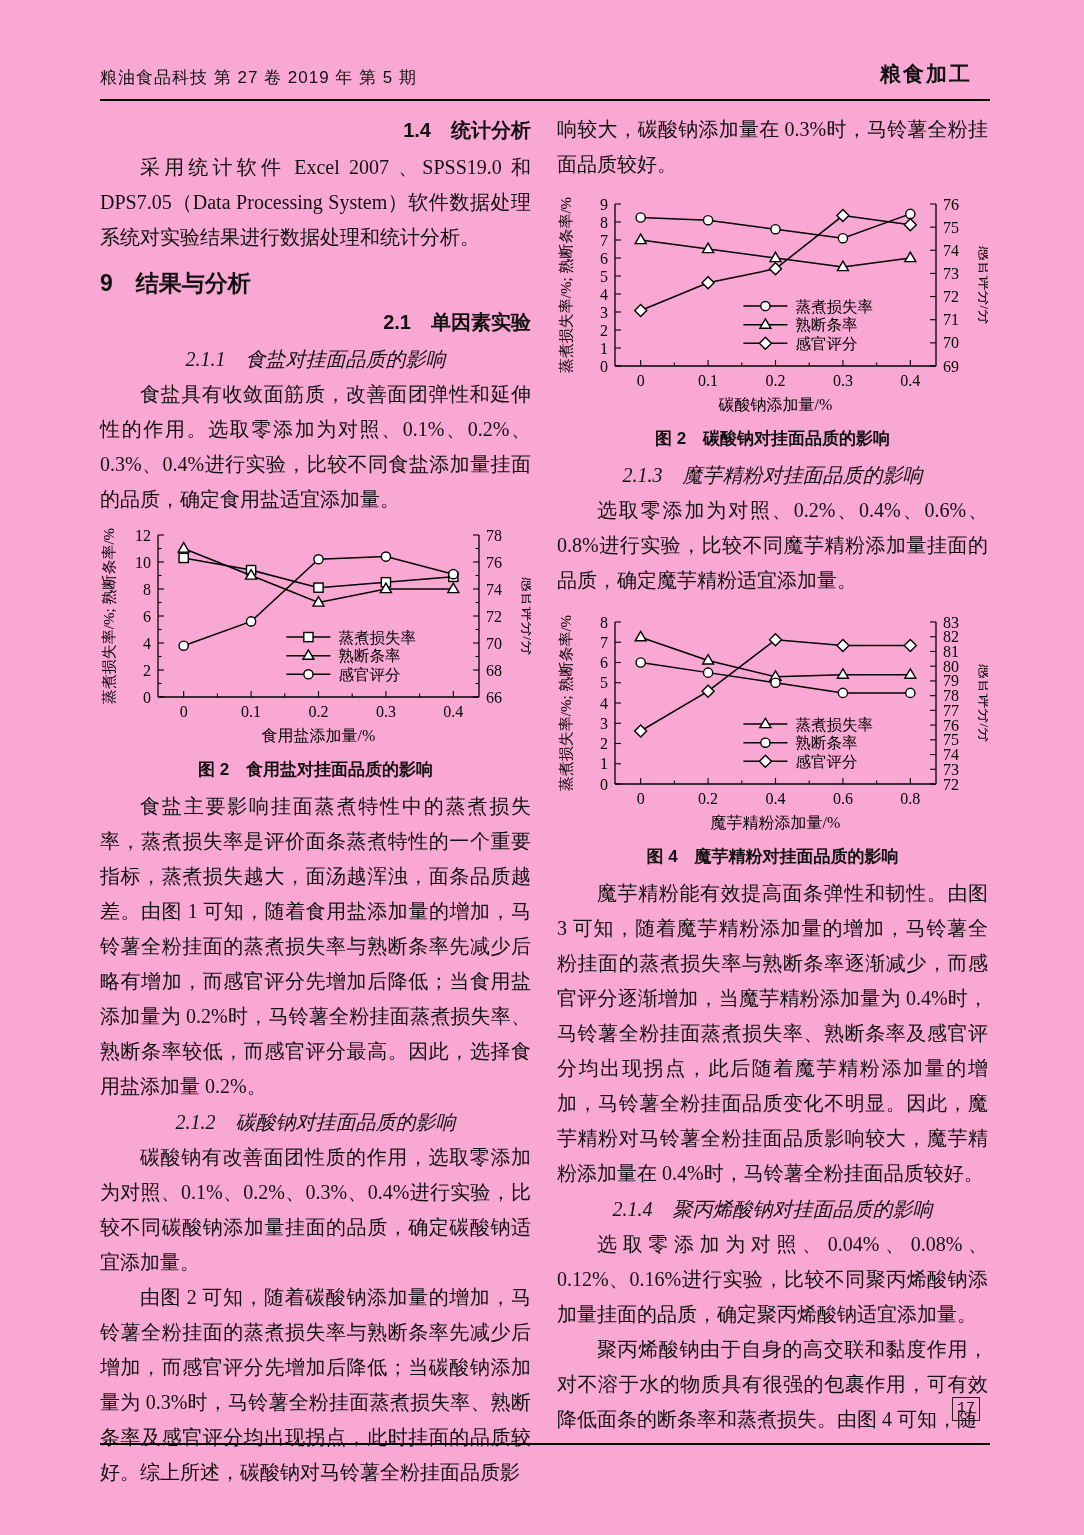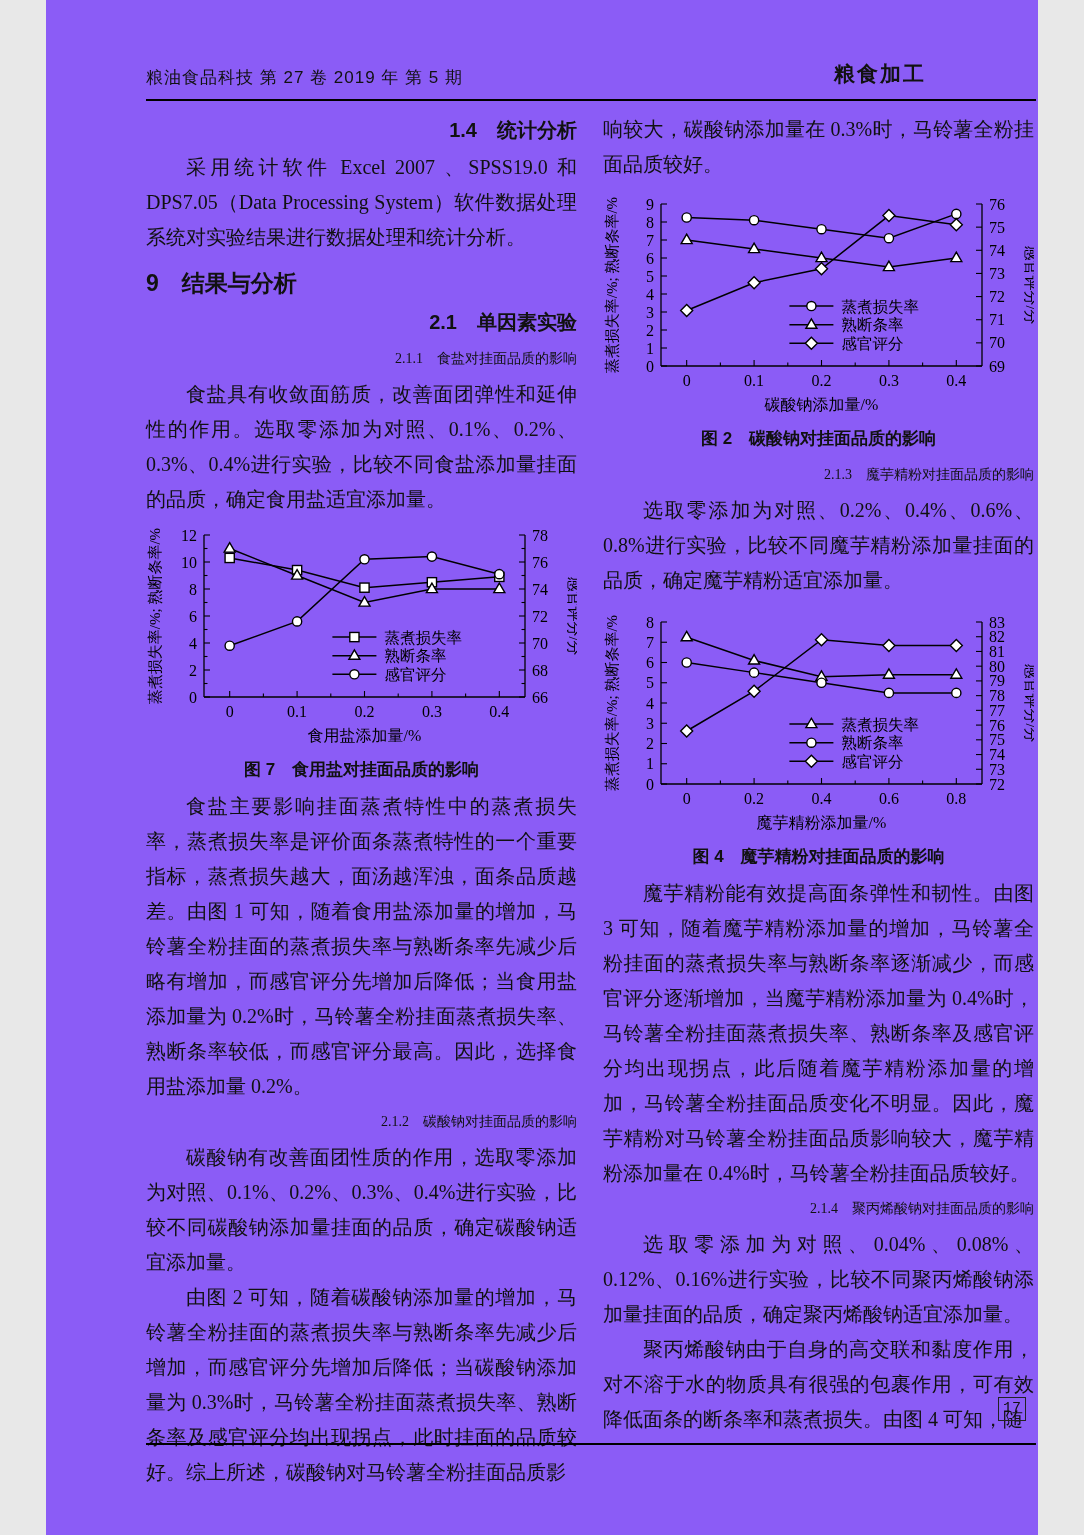--- a/index.html
+++ b/index.html
@@ -1,38 +1,38 @@
 <!DOCTYPE html>
 <html lang="zh"><head>
 <meta charset="utf-8">
 <style>
   html,body{margin:0;padding:0;background:#e8e8e8;}
   .page{
-    position:relative; width:992px; height:1535px; background:#8b5cf6;
+    position:relative; width:1084px; height:1535px; background:#f9a8d4;
     font-family:"Liberation Serif","DejaVu Serif",serif; color:#111;
     overflow:hidden; margin:0 auto;
   }
   
   .hdr-left{position:absolute; left:100px; top:66px; font-family:"Liberation Sans","DejaVu Sans",sans-serif;
     font-size:17px; letter-spacing:1px;}
   .hdr-right{position:absolute; right:112px; top:60px; font-family:"Liberation Sans","DejaVu Sans",sans-serif;
     font-size:21px; font-weight:bold; letter-spacing:2px;}
   .hdr-rule{position:absolute; left:100px; top:99px; width:890px; height:2.2px; background:#000;}
   
   .col{position:absolute; top:112px; width:431px; font-size:20px; line-height:35px; text-align:justify;}
   .col-left{left:100px;}
   .col-right{left:557px;}
   p{margin:0; text-indent:2em;}
   p.no-indent{text-indent:0;}
   b{font-weight:normal;}
   h2.sec{font-family:"Liberation Sans","DejaVu Sans",sans-serif; font-size:23px; font-weight:bold;
     margin:12px 0 8px; line-height:32px; text-align:left;}
   h3.sec{font-family:"Liberation Sans","DejaVu Sans",sans-serif; font-size:20px; font-weight:bold;
     margin:3px 0 4px; line-height:31px; text-align:right;}
-  h4.sec{font-size:14px; font-weight:normal; margin:1px 0 1px; line-height:34px; text-align:right;}
+  h4.sec{font-size:20px; font-weight:normal; margin:1px 0 1px; line-height:34px; text-align:center;font-style:italic;}
   
   figure{margin:6px 0 6px; padding:0; text-align:center;}
   figure svg{display:block; margin:0 auto;}
   figcaption{font-family:"Liberation Sans","DejaVu Sans",sans-serif; font-size:17px; font-weight:bold;
     line-height:26px; margin-top:2px; text-align:center; text-indent:0;}
   
   .chart text{font-family:"Liberation Serif","DejaVu Serif",serif; fill:#000;}
   
   .ftr-rule{position:absolute; left:100px; top:1443px; width:890px; height:1.6px; background:#000;}
   .page-num{position:absolute; left:952px; top:1397px; border:1.5px solid #222; padding:0 4px;
@@ -138,21 +138,21 @@
           <line x1="186.4" y1="114.06" x2="230.4" y2="114.06" stroke="#000" stroke-width="1.5"></line>
           <rect x="203.8" y="109.46000000000001" width="9.2" height="9.2" fill="#fff" stroke="#000" stroke-width="1.4"></rect>
           <text x="238.4" y="119.56" text-anchor="start" font-size="15.5">蒸煮损失率</text>
           <line x1="186.4" y1="132.69" x2="230.4" y2="132.69" stroke="#000" stroke-width="1.5"></line>
           <polygon points="208.4,126.89 202.9,136.278 213.9,136.278" fill="#fff" stroke="#000" stroke-width="1.4"></polygon>
           <text x="238.4" y="138.19" text-anchor="start" font-size="15.5">熟断条率</text>
           <line x1="186.4" y1="151.32" x2="230.4" y2="151.32" stroke="#000" stroke-width="1.5"></line>
           <circle cx="208.4" cy="151.32" r="4.6" fill="#fff" stroke="#000" stroke-width="1.4"></circle>
           <text x="238.4" y="156.82" text-anchor="start" font-size="15.5">感官评分</text>
         </svg>
-      <figcaption>图 7　食用盐对挂面品质的影响</figcaption>
+      <figcaption>图 2　食用盐对挂面品质的影响</figcaption>
     </figure>
 
     <p>食盐主要影响挂面蒸煮特性中的蒸煮损失率，蒸煮损失率是评价面条蒸煮特性的一个重要指标，蒸煮损失越大，面汤越浑浊，面条品质越差。由图 <b>1</b> 可知，随着食用盐添加量的增加，马铃薯全粉挂面的蒸煮损失率与熟断条率先减少后略有增加，而感官评分先增加后降低；当食用盐添加量为 <b>0.2%</b>时，马铃薯全粉挂面蒸煮损失率、熟断条率较低，而感官评分最高。因此，选择食用盐添加量 <b>0.2%</b>。</p>
     <h4 class="sec">2.1.2　碳酸钠对挂面品质的影响</h4>
     <p>碳酸钠有改善面团性质的作用，选取零添加为对照、<b>0.1%</b>、<b>0.2%</b>、<b>0.3%</b>、<b>0.4%</b>进行实验，比较不同碳酸钠添加量挂面的品质，确定碳酸钠适宜添加量。</p>
     <p>由图 <b>2</b> 可知，随着碳酸钠添加量的增加，马铃薯全粉挂面的蒸煮损失率与熟断条率先减少后增加，而感官评分先增加后降低；当碳酸钠添加量为 <b>0.3%</b>时，马铃薯全粉挂面蒸煮损失率、熟断条率及感官评分均出现拐点，此时挂面的品质较好。综上所述，碳酸钠对马铃薯全粉挂面品质影</p>
   </div>
 
   <div class="col col-right">
     <p class="no-indent">响较大，碳酸钠添加量在 <b>0.3%</b>时，马铃薯全粉挂面品质较好。</p>

